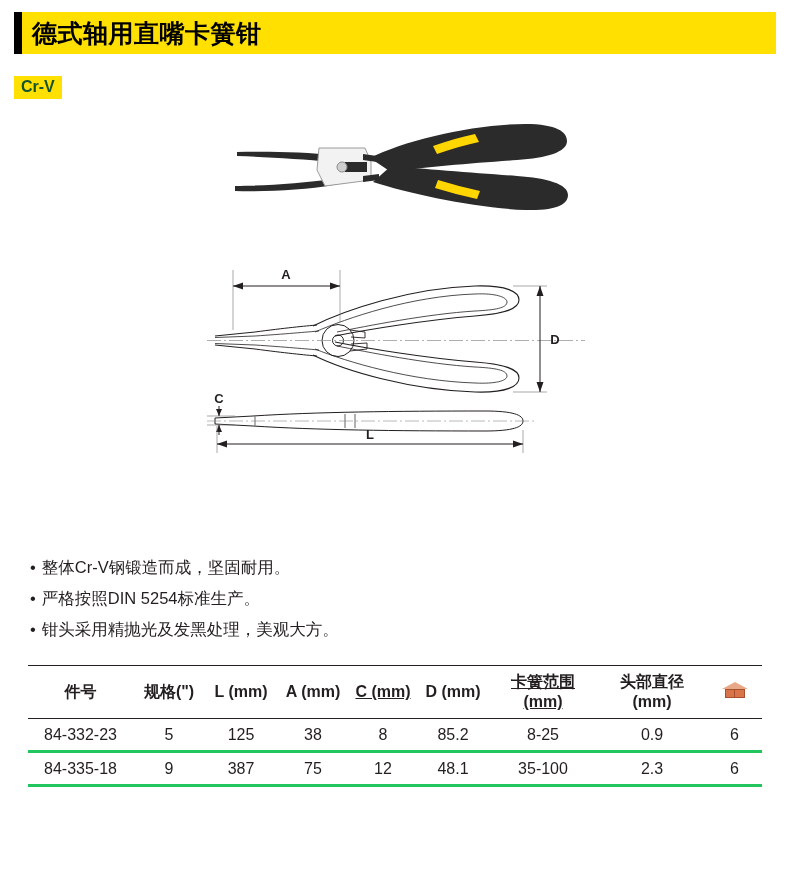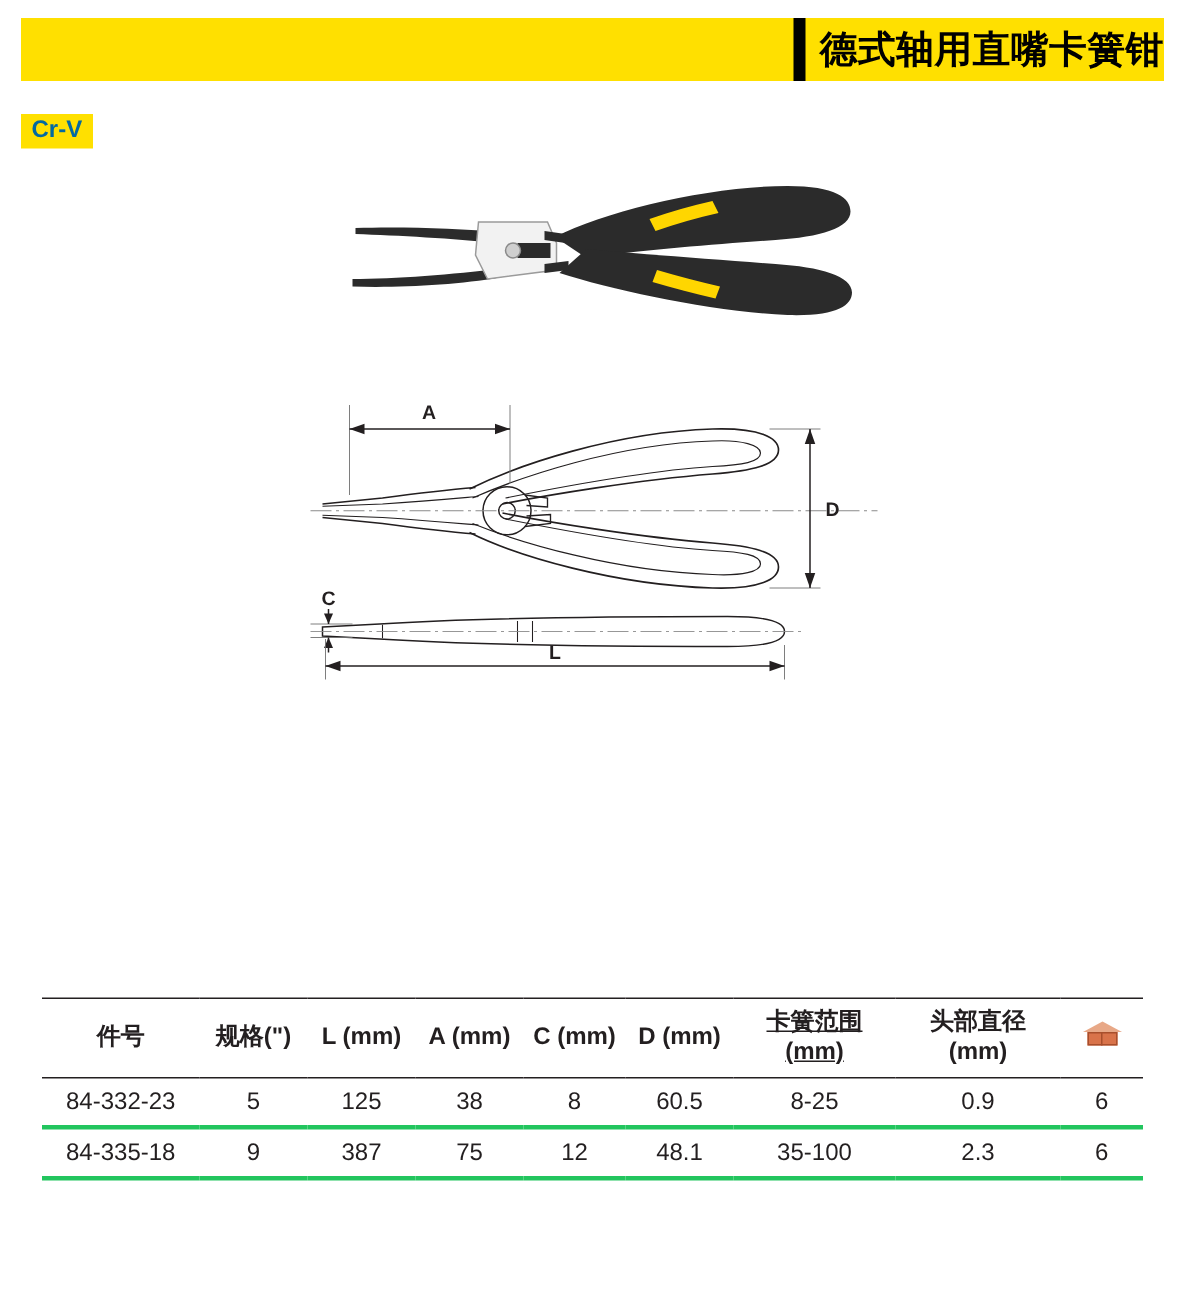--- a/index.html
+++ b/index.html
@@ -17,41 +17,40 @@
   }
 
   
   .title-bar {
     position: absolute;
     left: 14px; top: 12px;
     width: 762px; height: 42px;
     background: #ffe000;
     display: flex;
     align-items: center;
-    justify-content: flex-end;
   }
   .title-bar .bar-accent {
     width: 8px; height: 42px;
     background: #000000;
     flex: 0 0 8px;
   }
   .title-text {
     font-size: 25px;
     font-weight: bold;
     letter-spacing: 0.5px;
     padding-left: 10px;
     color: #000;
     line-height: 42px;
   }
 
   .crv-badge {
     position: absolute;
     left: 14px; top: 76px;
     background: #ffe000;
-    color: #0369a1;
+    color: #14532d;
     font-weight: bold;
     font-size: 16px;
     padding: 2px 7px 3px 7px;
     line-height: 18px;
   }
 
   
   .photo {
     position: absolute;
     left: 195px; top: 110px;
@@ -110,21 +109,21 @@
   }
   .spec-table tbody td {
     height: 31px;
     line-height: 31px;
     font-size: 16px;
   }
   .col-part { width: 105px; }
   .col-size { width: 72px; }
   .col-l    { width: 72px; }
   .col-a    { width: 72px; }
-  .col-c    { width: 68px; }
+  .col-c    { width: 68px; text-decoration: underline; }
   .col-d    { width: 72px; }
   .col-range{ width: 108px; text-decoration: underline; }
   .col-head { width: 110px; }
   .col-pack { width: 55px; }
 
   .pack-icon {
     display: inline-block;
     width: 26px; height: 20px;
     position: relative;
   }
@@ -233,20 +232,31 @@
 
       <path d="M22 178 L 22 205" stroke-width="0.6" stroke="#6f6f6f"></path>
       <path d="M328 182 L 328 205" stroke-width="0.6" stroke="#6f6f6f"></path>
       <path d="M22 196 L 328 196" stroke-width="1"></path>
       <path d="M22 196 L 32 192.5 L 32 199.5 Z" fill="#231f20" stroke="none"></path>
       <path d="M328 196 L 318 192.5 L 318 199.5 Z" fill="#231f20" stroke="none"></path>
       <text x="175" y="191" font-size="13" font-weight="bold" fill="#231f20" stroke="none" text-anchor="middle">L</text>
     </svg>
   </div>
 
+  <div class="bullets">
+    <div class="bullet">
+      <span class="dot">•</span><span>整体Cr-V钢锻造而成，坚固耐用。</span>
+    </div>
+    <div class="bullet">
+      <span class="dot">•</span><span>严格按照DIN 5254标准生产。</span>
+    </div>
+    <div class="bullet">
+      <span class="dot">•</span><span>钳头采用精抛光及发黑处理，美观大方。</span>
+    </div>
+  </div>
 
   <table class="spec-table">
     <thead>
       <tr>
         <th class="col-part">件号</th>
         <th class="col-size">规格(")</th>
         <th class="col-l">L (mm)</th>
         <th class="col-a">A (mm)</th>
         <th class="col-c">C (mm)</th>
         <th class="col-d">D (mm)</th>
@@ -265,21 +275,21 @@
         </th>
       </tr>
     </thead>
     <tbody>
       <tr>
         <td>84-332-23</td>
         <td>5</td>
         <td>125</td>
         <td>38</td>
         <td>8</td>
-        <td>60.5</td>
+        <td>85.2</td>
         <td>8-25</td>
         <td>0.9</td>
         <td>6</td>
       </tr>
       <tr>
         <td>84-335-18</td>
         <td>9</td>
         <td>387</td>
         <td>75</td>
         <td>12</td>

